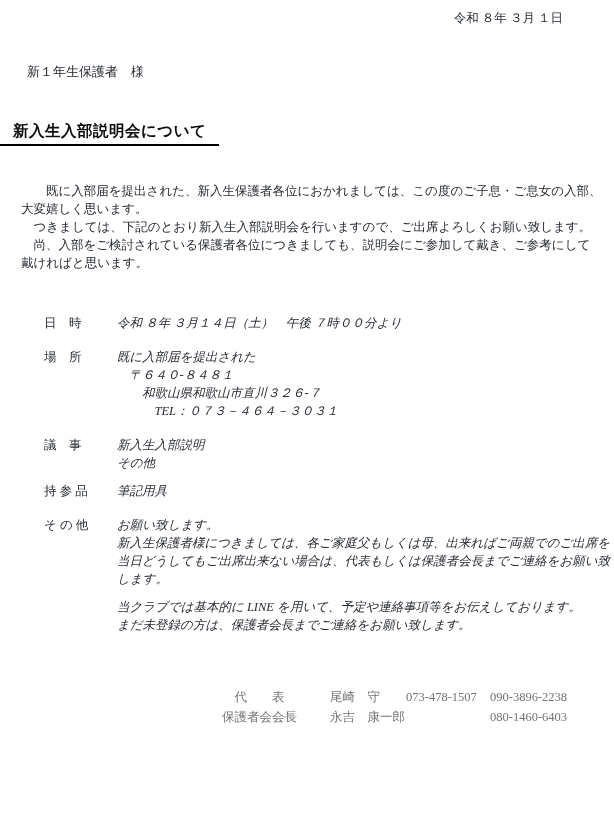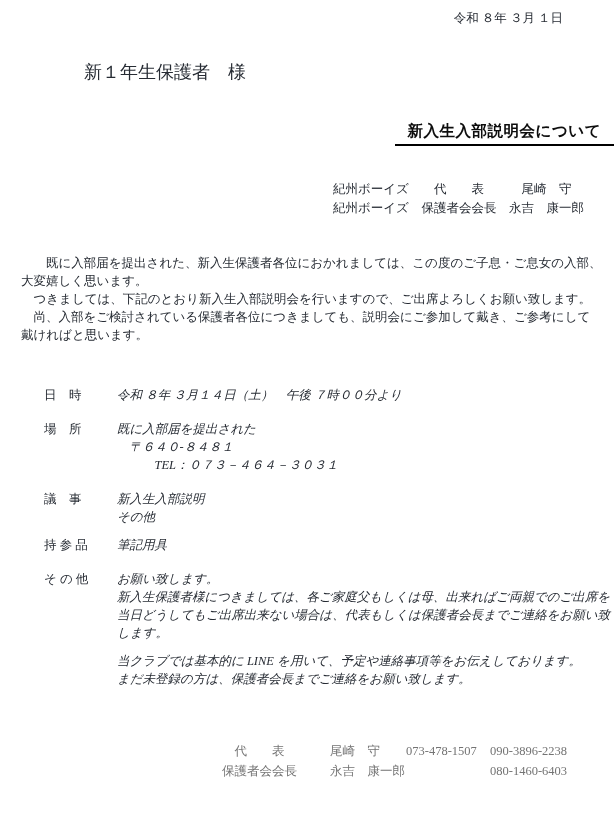--- a/index.html
+++ b/index.html
@@ -7,22 +7,22 @@
     width:614px;height:821px;background:#ffffff;
     font-family:"Liberation Serif","DejaVu Serif",serif;
     color:#262b33;font-size:12.5px;line-height:18px;
     overflow:hidden;
   }
   .page{position:relative;width:614px;height:585px;box-sizing:border-box;background:#fff;}
   .line{white-space:pre;}
   .date-line{
     padding-top:9px;padding-right:51px;text-align:right;white-space:pre;
   }
-  .addressee{margin-top:36px;padding-left:72px;white-space:pre;font-size:18px;margin-left:12px;}
-  .title-row{margin-top:40px;text-align:right;}
+  .addressee{margin-top:36px;padding-left:27px;white-space:pre;font-size:13px;}
+  .title-row{margin-top:40px;text-align:left;}
   .doc-title{
     display:inline-block;font-weight:bold;font-size:15.5px;color:#0d0d0d;
     border-bottom:2px solid #000;padding:0 13px 3px 13px;line-height:20px;
     letter-spacing:0.5px;white-space:pre;
   }
   .senders{margin-top:34px;margin-left:333px;line-height:19px;}
   .body-par{margin-top:36px;margin-left:21px;line-height:18px;}
   .sections{margin-top:42px;}
   .section{display:flex;margin-left:44px;}
   .section + .section{margin-top:16px;}
@@ -44,24 +44,20 @@
 <div class="page">
 
   <div class="date-line">令和 ８年 ３月 １日</div>
 
   <div class="addressee">新１年生保護者　様</div>
 
   <div class="title-row">
     <span class="doc-title">新入生入部説明会について</span>
   </div>
 
-  <div class="senders">
-    <div class="line">紀州ボーイズ　　代　　表　　　尾崎　守</div>
-    <div class="line">紀州ボーイズ　保護者会会長　永吉　康一郎</div>
-  </div>
 
   <div class="body-par">
     <div class="line">　　既に入部届を提出された、新入生保護者各位におかれましては、この度のご子息・ご息女の入部、</div>
     <div class="line">大変嬉しく思います。</div>
     <div class="line">　つきましては、下記のとおり新入生入部説明会を行いますので、ご出席よろしくお願い致します。</div>
     <div class="line">　尚、入部をご検討されている保護者各位につきましても、説明会にご参加して戴き、ご参考にして</div>
     <div class="line">戴ければと思います。</div>
   </div>
 
   <div class="sections">
@@ -71,20 +67,21 @@
       <div class="value">
         <div class="line">令和 ８年 ３月１４日（土）　午後 ７時００分より</div>
       </div>
     </div>
 
     <div class="section">
       <div class="label">場　所</div>
       <div class="value">
         <div class="line">既に入部届を提出された</div>
         <div class="line">　〒６４０-８４８１</div>
+        <div class="line">　　和歌山県和歌山市直川３２６-７</div>
         <div class="line">　　　TEL：０７３－４６４－３０３１</div>
       </div>
     </div>
 
     <div class="section">
       <div class="label">議　事</div>
       <div class="value">
         <div class="line">新入生入部説明</div>
         <div class="line">その他</div>
       </div>

